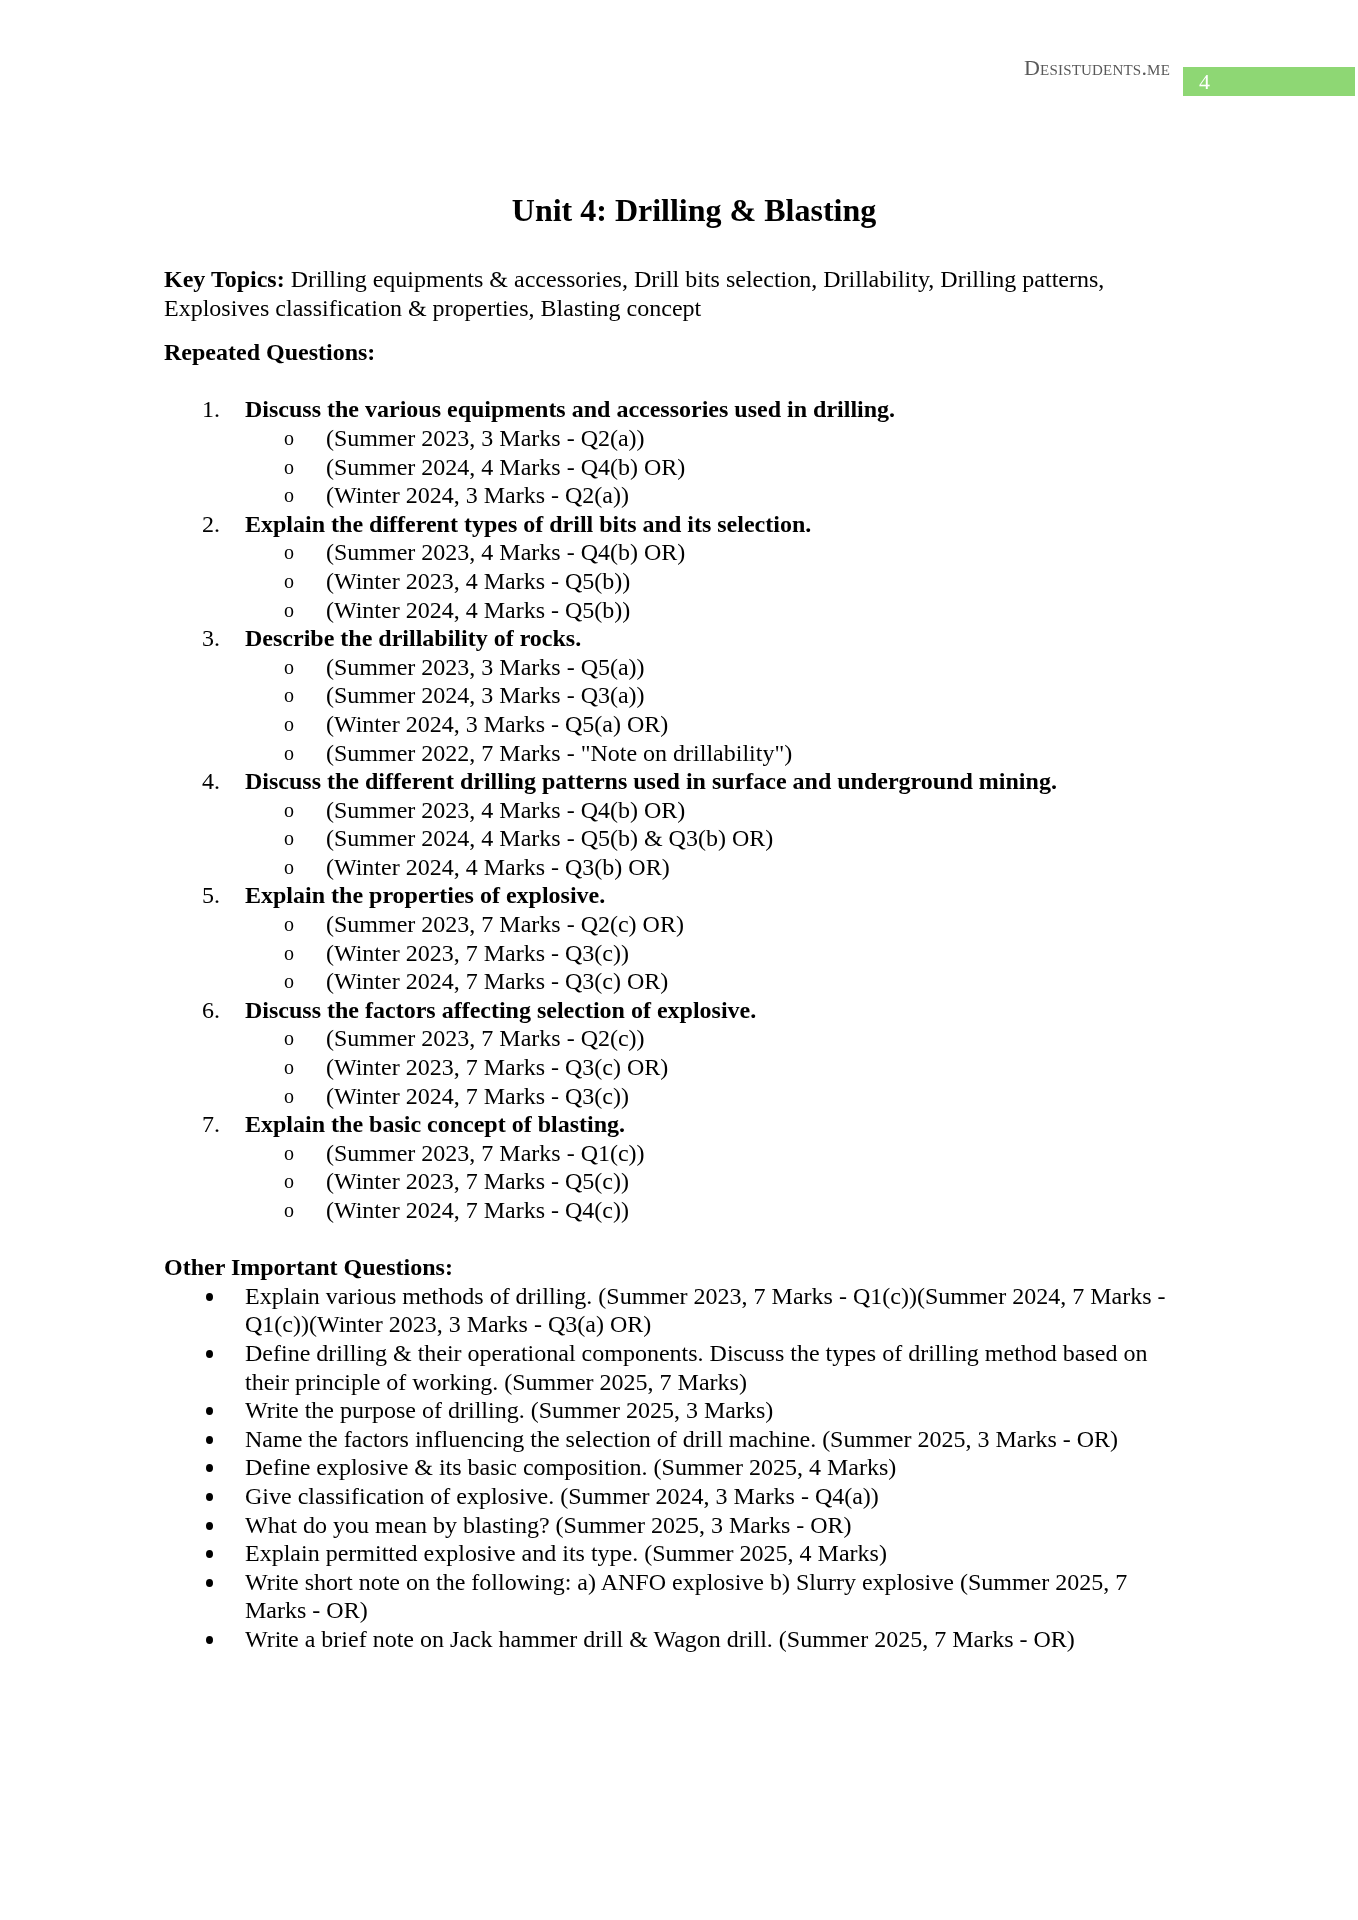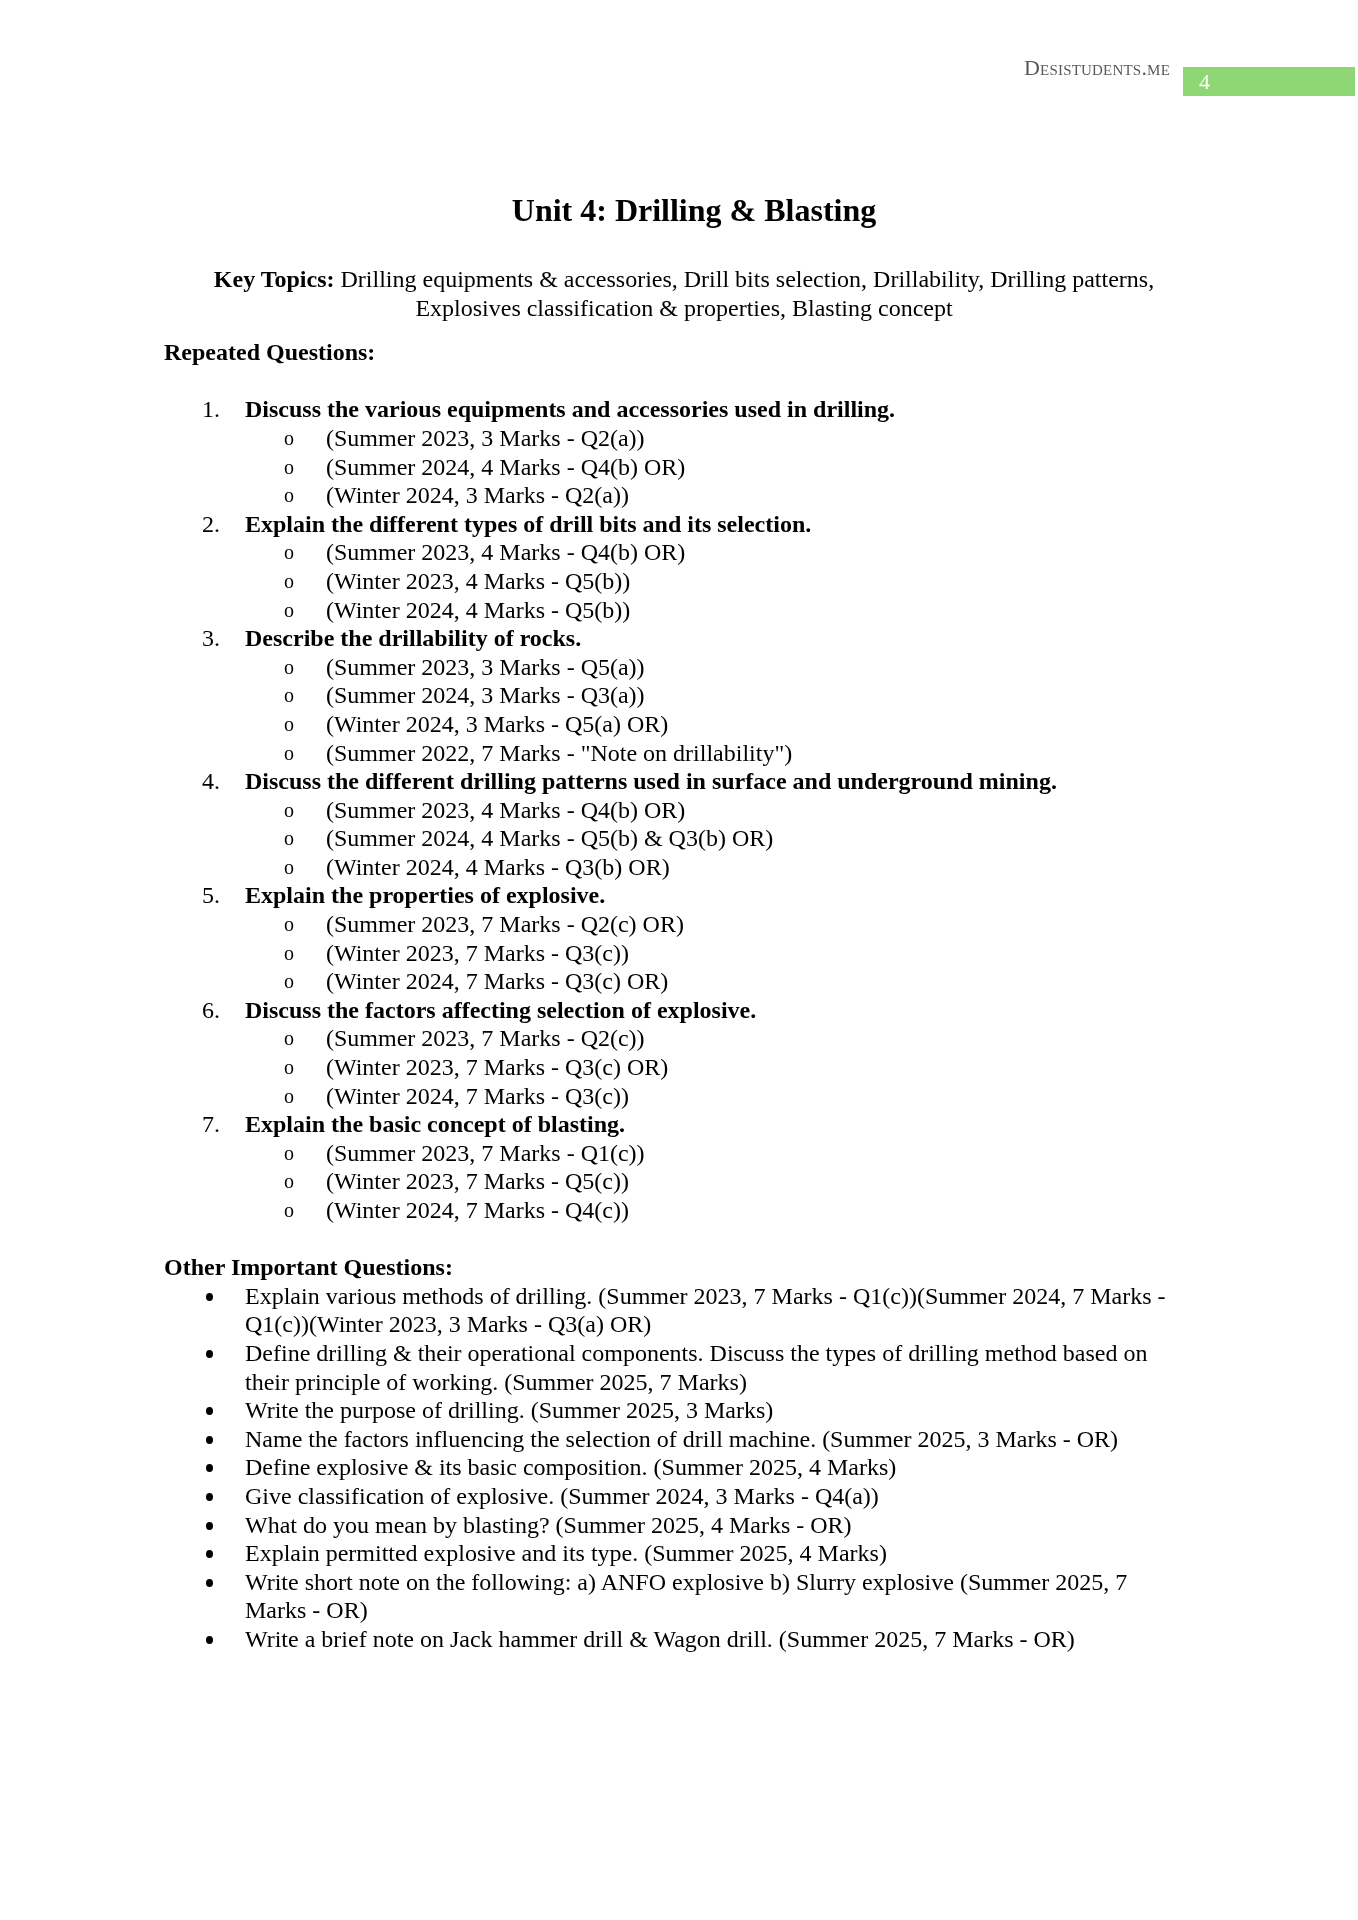--- a/index.html
+++ b/index.html
@@ -19,21 +19,21 @@
     padding-left: 16px; box-sizing: border-box;
   }
   .title {
     position: absolute; top: 190px; left: 15px; width: 1358px; text-align: center;
     font-size: 32px; font-weight: bold; line-height: 40px;
   }
   .content {
     position: absolute; top: 265px; left: 164px; width: 1040px;
     font-size: 24px; line-height: 28.6px;
   }
-  .key-topics { margin: 0; text-align: center; }
+  .key-topics { margin: 0; }
   .key-topics b { font-weight: bold; }
   .section-heading { margin: 16px 0 0 0; font-weight: bold; }
   ol.repeated { list-style: none; margin: 28.6px 0 0 0; padding: 0; }
   ol.repeated > li { position: relative; padding-left: 81px; }
   .num { position: absolute; left: 38px; width: 30px; }
   .q-text { font-weight: bold; }
   ul.refs { list-style: none; margin: 0; padding: 0; }
   ul.refs li { position: relative; padding-left: 162px; margin-left: -81px; }
   ul.refs li .bullet-o { position: absolute; left: 120px; font-size: 20px; }
   .other-heading { margin: 28.6px 0 0 0; font-weight: bold; }
@@ -98,18 +98,18 @@
 
   <p class="other-heading">Other Important Questions:</p>
 
   <ul class="other" id="other-list">
       <li><span class="dot"></span><span>Explain various methods of drilling. (Summer 2023, 7 Marks - Q1(c))(Summer 2024, 7 Marks - Q1(c))(Winter 2023, 3 Marks - Q3(a) OR)</span></li>
       <li><span class="dot"></span><span>Define drilling &amp; their operational components. Discuss the types of drilling method based on their principle of working. (Summer 2025, 7 Marks)</span></li>
       <li><span class="dot"></span><span>Write the purpose of drilling. (Summer 2025, 3 Marks)</span></li>
       <li><span class="dot"></span><span>Name the factors influencing the selection of drill machine. (Summer 2025, 3 Marks - OR)</span></li>
       <li><span class="dot"></span><span>Define explosive &amp; its basic composition. (Summer 2025, 4 Marks)</span></li>
       <li><span class="dot"></span><span>Give classification of explosive. (Summer 2024, 3 Marks - Q4(a))</span></li>
-      <li><span class="dot"></span><span>What do you mean by blasting? (Summer 2025, 4 Marks - OR)</span></li>
+      <li><span class="dot"></span><span>What do you mean by blasting? (Summer 2025, 3 Marks - OR)</span></li>
       <li><span class="dot"></span><span>Explain permitted explosive and its type. (Summer 2025, 4 Marks)</span></li>
       <li><span class="dot"></span><span>Write short note on the following: a) ANFO explosive b) Slurry explosive (Summer 2025, 7 Marks - OR)</span></li>
       <li><span class="dot"></span><span>Write a brief note on Jack hammer drill &amp; Wagon drill. (Summer 2025, 7 Marks - OR)</span></li>
     </ul>
 </div>
 
 </body></html>

